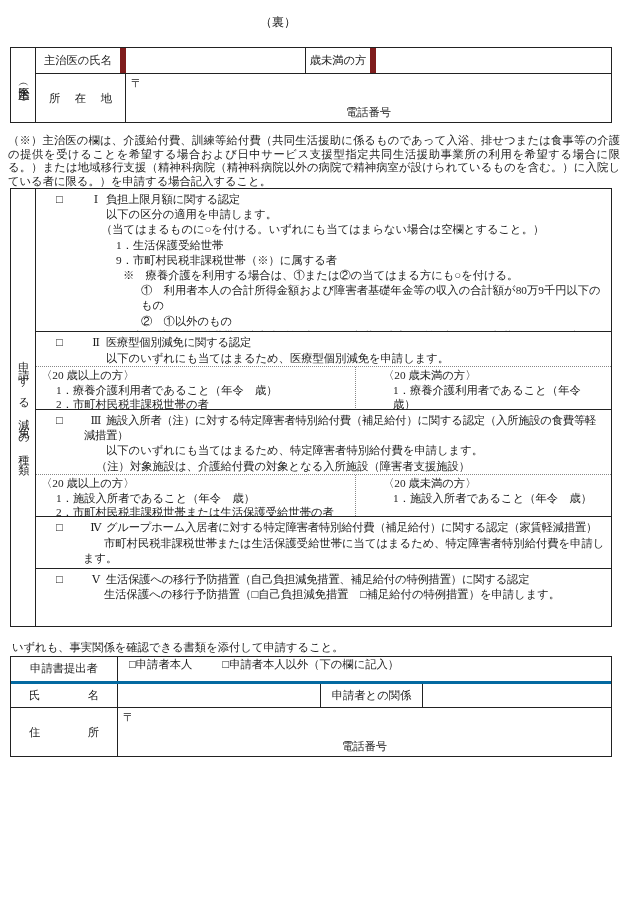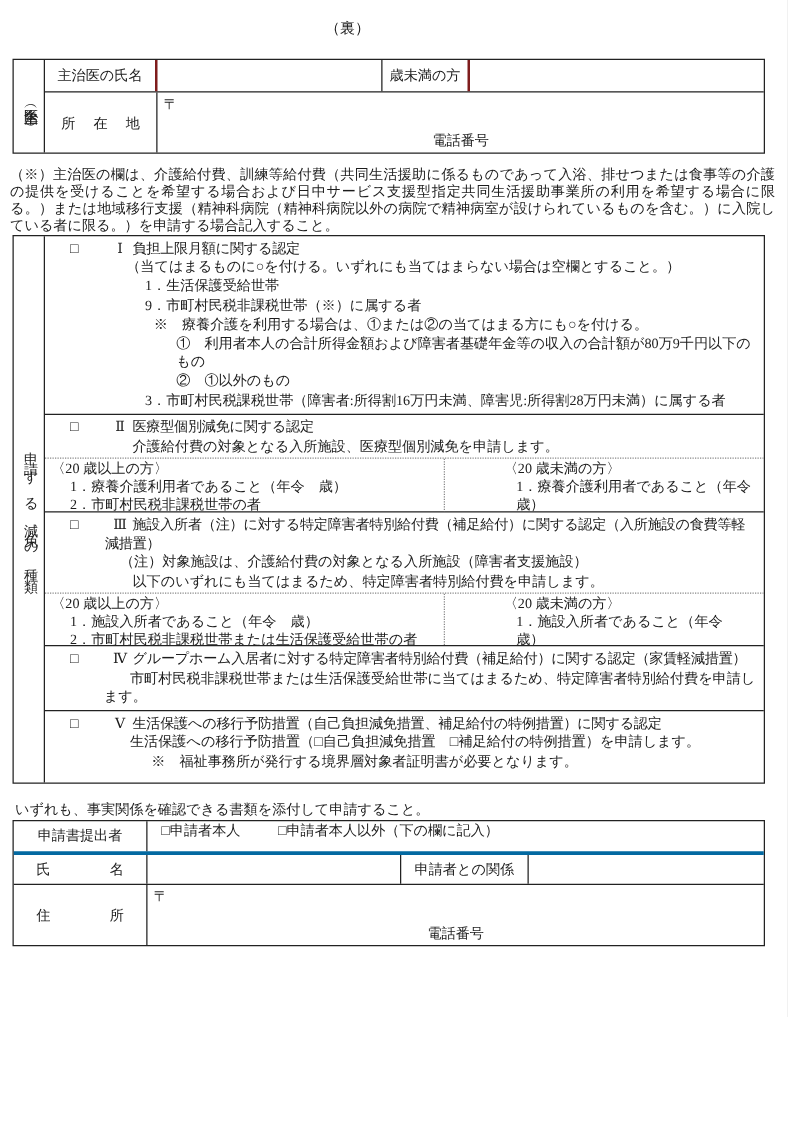--- a/index.html
+++ b/index.html
@@ -15,21 +15,21 @@
   .page-side { position:absolute; top:14px; left:0; width:556px; text-align:center; font-size:12px; }
 
   
   .doc-table { position:absolute; top:47px; left:10px; width:602px; height:76px;
                border:1px solid #222; display:flex; }
   .v-cell { width:25px; border-right:1px solid #222; display:flex; align-items:center; justify-content:center; }
   .v-text { writing-mode:vertical-rl; line-height:1.05; }
   .doc-main { flex:1; display:flex; flex-direction:column; }
   .doc-row1 { height:26px; border-bottom:1px solid #222; display:flex; }
   .doc-row2 { flex:1; display:flex; }
-  .doc-label { border-right:2px solid #7f1d1d; display:flex; align-items:center; justify-content:center; }
+  .doc-label { border-right:6px solid #7f1d1d; display:flex; align-items:center; justify-content:center; }
   .w90 { width:90px; } .w70 { width:70px; }
   .doc-val { border-right:1px solid #222; }
   .w180 { width:180px; }
   .flexfill { flex:1; border-right:none; }
   .doc-label-just { width:90px; border-right:1px solid #222; display:flex; align-items:center; }
   .just-inner { width:100%; padding:0 13px; display:flex; justify-content:space-between; }
   .addr-cell { flex:1; padding:2px 5px; }
   .postal-line { text-align:left; }
   .phone-line { text-align:center; margin-top:14px; }
 
@@ -48,21 +48,21 @@
   .h52 { height:52px; } .h57 { height:57px; }
   .sec-head { position:relative; }
   .sec-cb { position:absolute; left:20px; top:0; cursor:pointer; }
   .sec-num { position:absolute; left:47px; top:0; width:26px; text-align:center; }
   .sec-title { margin-left:48px; text-indent:22px; margin-right:4px; letter-spacing:-0.2px; }
   .line { margin-right:4px; }
   .l60 { padding-left:60px; } .l65 { padding-left:65px; } .l68 { padding-left:68px; }
   .l70 { padding-left:70px; } .l80 { padding-left:80px; } .l85 { padding-left:85px; }
   .l87 { padding-left:87px; } .l105 { padding-left:105px; }
   .lwrap { padding-left:47px; text-indent:21px; }
-  .subtable { border-top:1px dotted #888; display:flex; line-height:14.8px;gap:20px; }
+  .subtable { border-top:1px dotted #888; display:flex; line-height:14.8px; }
   .sub-left { width:320px; border-right:1px dotted #888; padding-top:1px; }
   .sub-right { flex:1; padding-top:1px;margin-left:20px; }
   .sub-h-l { padding-left:5px; } .sub-i-l { padding-left:20px; }
   .sub-h-r { padding-left:7px; } .sub-i-r { padding-left:17px; }
   .cb-inline { cursor:pointer; }
 
   
   .footer-note { position:absolute; top:640px; left:12px; }
 
   
@@ -122,57 +122,58 @@
       <span class="v-text">申請する減免の種類</span>
     </div>
     <div class="main-cells">
 
       <div class="section h144">
         <div class="sec-head">
           <span class="sec-cb">□</span>
           <span class="sec-num">Ⅰ</span>
           <div class="sec-title">負担上限月額に関する認定</div>
         </div>
+        <div class="line l70">以下の区分の適用を申請します。</div>
         <div class="line l65">（当てはまるものに○を付ける。いずれにも当てはまらない場合は空欄とすること。）</div>
         <div class="line l80">1．生活保護受給世帯</div>
         <div class="line l80">9．市町村民税非課税世帯（※）に属する者</div>
         <div class="line l87">※　療養介護を利用する場合は、①または②の当てはまる方にも○を付ける。</div>
         <div class="line l105">①　利用者本人の合計所得金額および障害者基礎年金等の収入の合計額が80万9千円以下のもの</div>
         <div class="line l105">②　①以外のもの</div>
         <div class="line l80">3．市町村民税課税世帯（障害者:所得割16万円未満、障害児:所得割28万円未満）に属する者</div>
       </div>
 
       <div class="section h78">
         <div class="sec-head">
           <span class="sec-cb">□</span>
           <span class="sec-num">Ⅱ</span>
           <div class="sec-title">医療型個別減免に関する認定</div>
         </div>
-        <div class="line l70">介護給付費の対象となる入所施設、医療型個別減免を申請します。</div>
+        <div class="line l70">以下のいずれにも当てはまるため、医療型個別減免を申請します。</div>
         <div class="subtable">
           <div class="sub-left">
             <div class="sub-h-l">〈20 歳以上の方〉</div>
             <div class="sub-i-l">1．療養介護利用者であること（年令　歳）</div>
             <div class="sub-i-l">2．市町村民税非課税世帯の者</div>
           </div>
           <div class="sub-right">
             <div class="sub-h-r">〈20 歳未満の方〉</div>
             <div class="sub-i-r">1．療養介護利用者であること（年令　歳）</div>
           </div>
         </div>
       </div>
 
       <div class="section h108">
         <div class="sec-head">
           <span class="sec-cb">□</span>
           <span class="sec-num">Ⅲ</span>
           <div class="sec-title">施設入所者（注）に対する特定障害者特別給付費（補足給付）に関する認定（入所施設の食費等軽減措置）</div>
         </div>
+        <div class="line l70">以下のいずれにも当てはまるため、特定障害者特別給付費を申請します。</div>
         <div class="line l60">（注）対象施設は、介護給付費の対象となる入所施設（障害者支援施設）</div>
-        <div class="line l70">以下のいずれにも当てはまるため、特定障害者特別給付費を申請します。</div>
         <div class="subtable">
           <div class="sub-left">
             <div class="sub-h-l">〈20 歳以上の方〉</div>
             <div class="sub-i-l">1．施設入所者であること（年令　歳）</div>
             <div class="sub-i-l">2．市町村民税非課税世帯または生活保護受給世帯の者</div>
           </div>
           <div class="sub-right">
             <div class="sub-h-r">〈20 歳未満の方〉</div>
             <div class="sub-i-r">1．施設入所者であること（年令　歳）</div>
           </div>
@@ -190,21 +191,20 @@
 
       <div class="section h57 last">
         <div class="sec-head">
           <span class="sec-cb">□</span>
           <span class="sec-num">Ⅴ</span>
           <div class="sec-title">生活保護への移行予防措置（自己負担減免措置、補足給付の特例措置）に関する認定</div>
         </div>
         <div class="line l68">
           <span>生活保護への移行予防措置（</span><span class="cb-inline">□自己負担減免措置</span><span>　</span><span class="cb-inline">□補足給付の特例措置</span><span>）を申請します。</span>
         </div>
-        <div class="line l85">※　福祉事務所が発行する境界層対象者証明書が必要となります。</div>
       </div>
 
     </div>
   </div>
 
   <div class="footer-note">いずれも、事実関係を確認できる書類を添付して申請すること。</div>
 
   <div class="sub-table">
     <div class="st-row1">
       <div class="st-label">申請書提出者</div>

